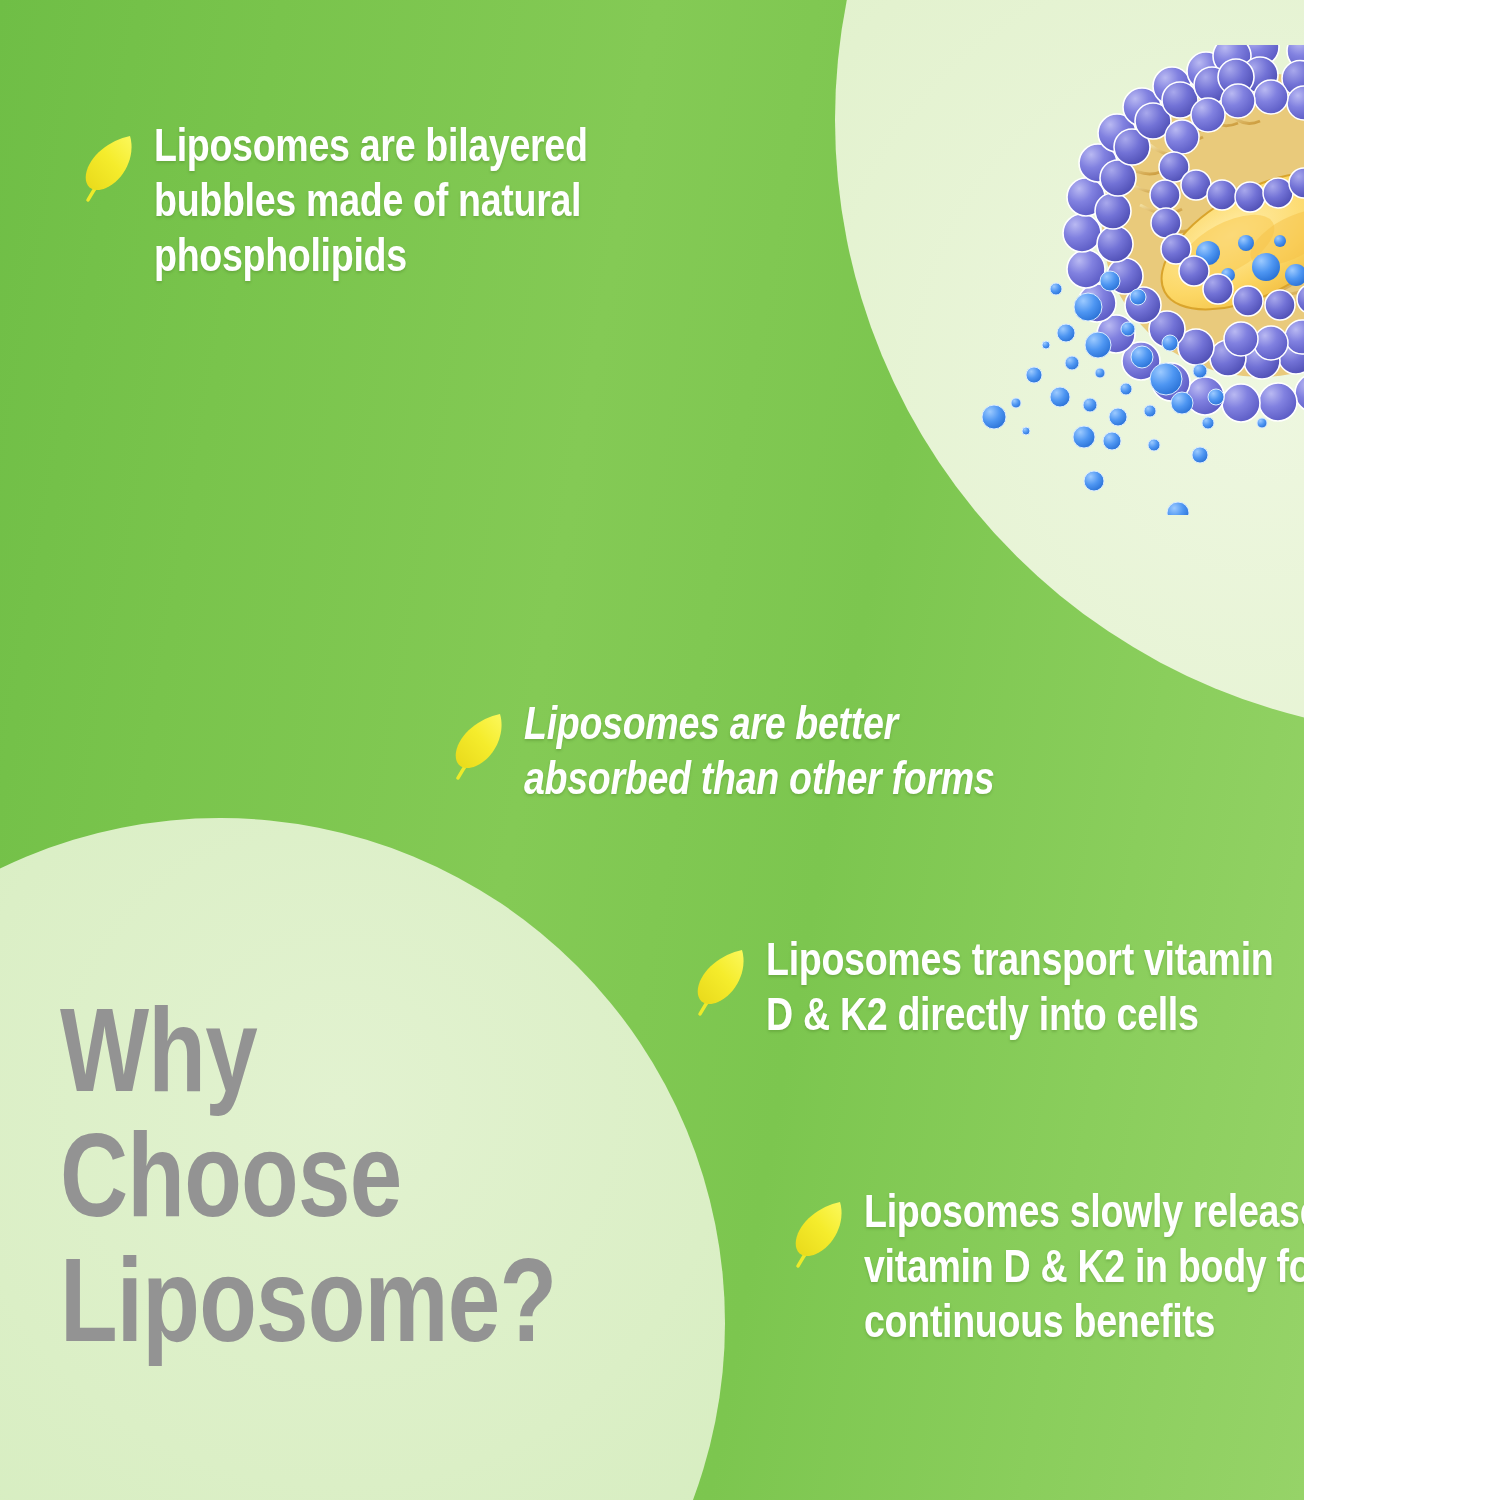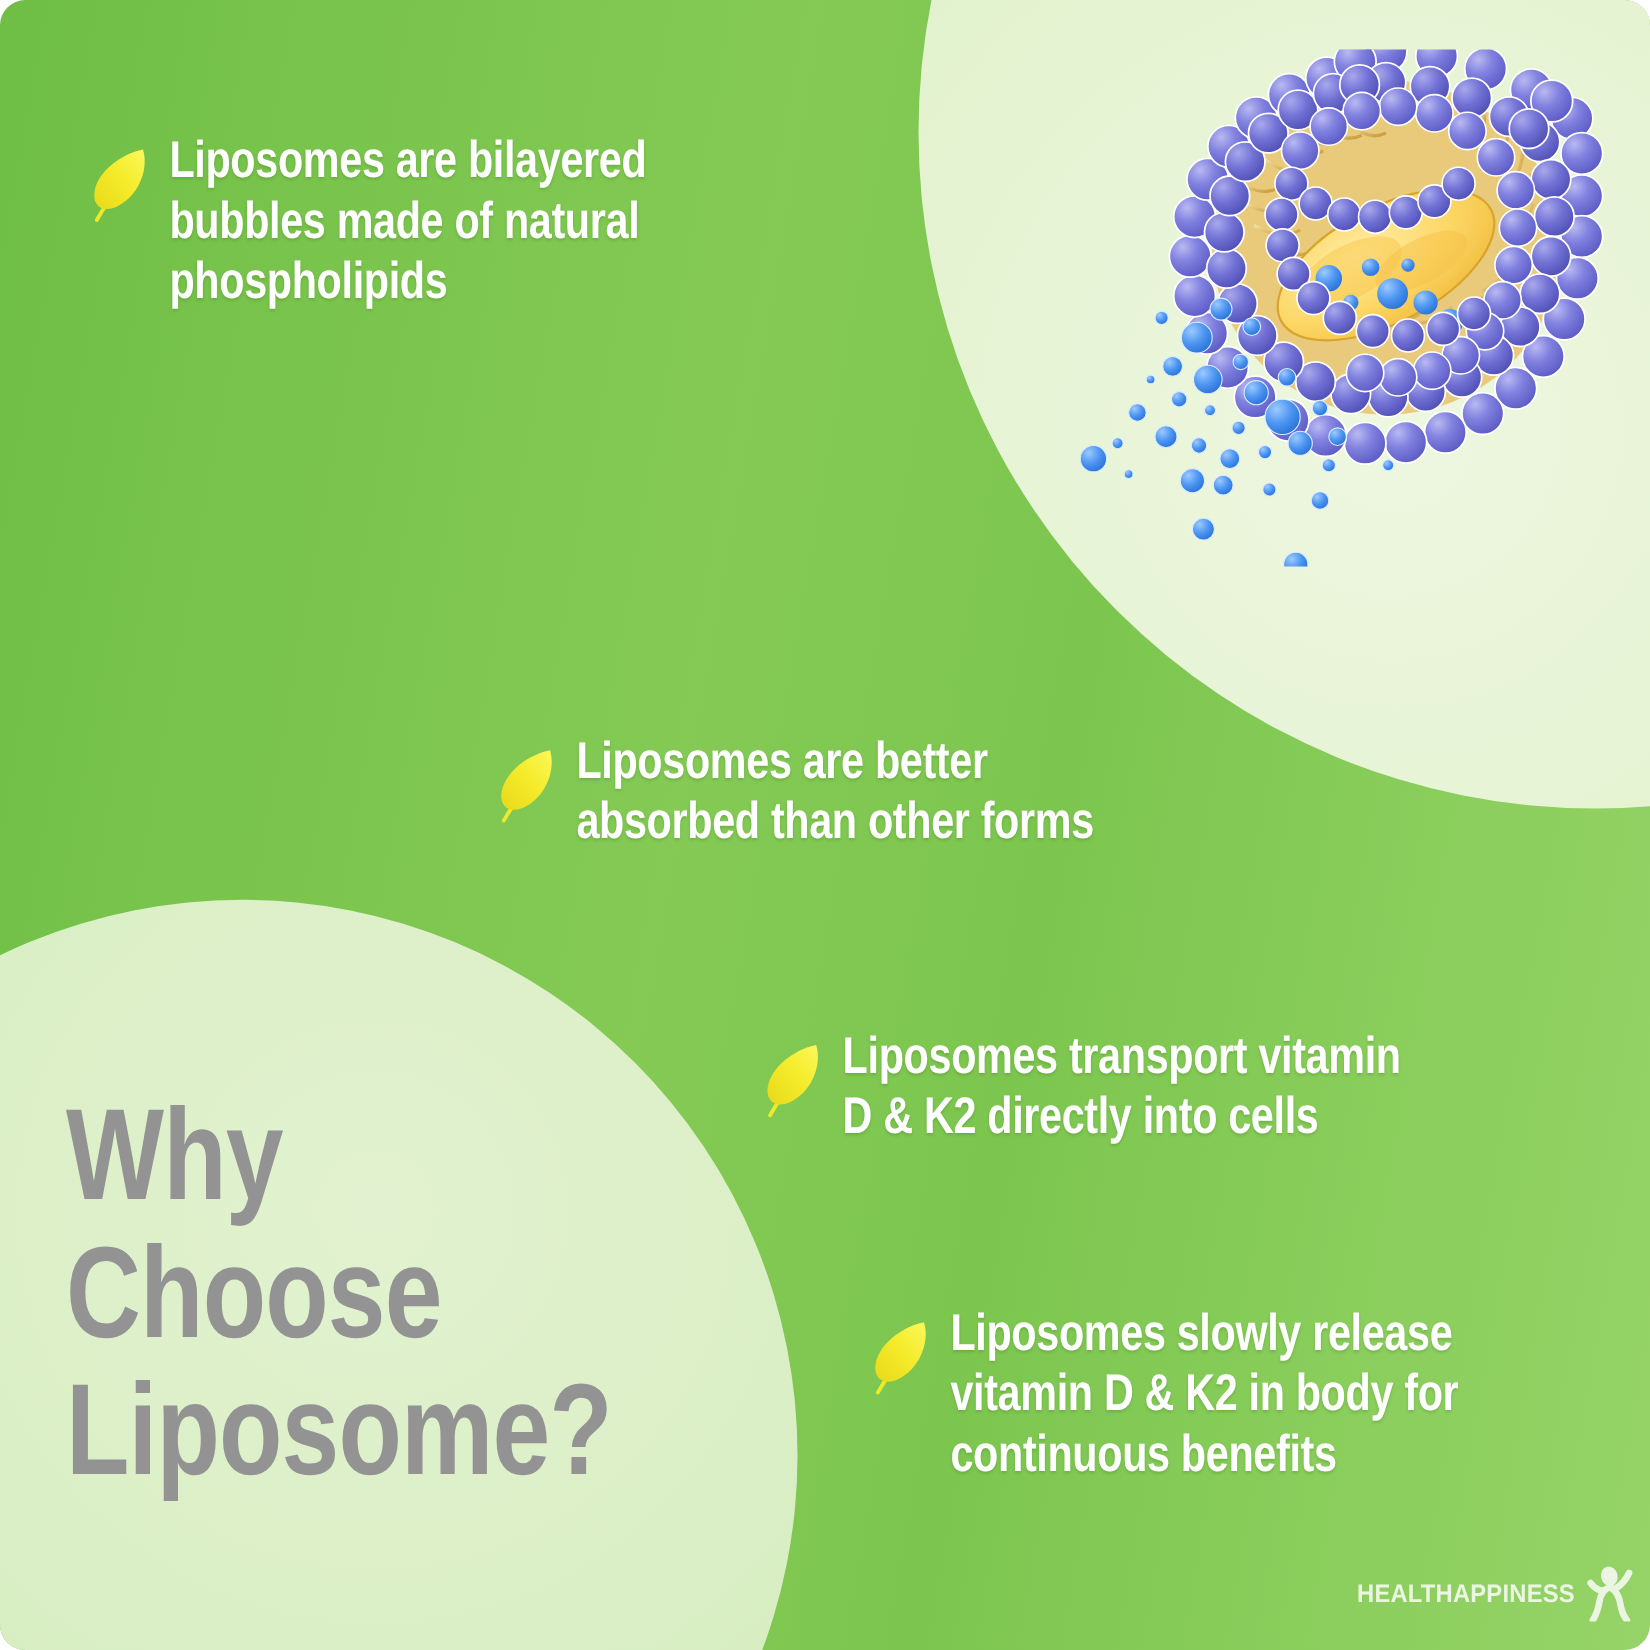--- a/index.html
+++ b/index.html
@@ -1,24 +1,23 @@
 <!DOCTYPE html>
 <html><head>
 <meta charset="utf-8">
 <style>
   * { margin:0; padding:0; box-sizing:border-box; }
   html,body { width:1500px; height:1500px; overflow:hidden; background:#fff; }
 
   #stage{
     position:relative;
-    width:1500px; height:1500px;
+    width:1304px; height:1500px;
     font-family:"Liberation Sans", sans-serif;
     overflow:hidden;
     background:linear-gradient(100deg,#6fbe46 0%,#79c44c 18%,#84ca55 42%,#7cc64f 62%,#8ace5c 82%,#96d368 100%);
-    border-radius:23px;
   }
 
   
   .bg-circle-top{
     position:absolute;
     left:835px; top:-495px;
     width:1230px; height:1230px;
     border-radius:50%;
     background:radial-gradient(circle at 35% 72%, #eef7e0 0%, #e3f2cf 45%, #dcefc6 75%, #d8edc2 100%);
   }
@@ -61,21 +60,21 @@
     transform:scaleX(0.80);
     transform-origin:left top;
     white-space:pre-line;
     text-shadow:0 2px 3px rgba(60,110,30,.28);
   }
 
   #b1{ left:78px;  top:118px;  }
   #b1 .bullet-text{ width:690px; }
   #b2{ left:78px;  top:448px;  }
   #b2 .bullet-text{ width:880px; }
-  #b3{ left:448px; top:664px;  }
+  #b3{ left:448px; top:696px;font-style:italic;  }
   #b3 .bullet-text{ width:760px; }
   #b4{ left:690px; top:932px;  }
   #b4 .bullet-text{ width:820px; }
   #b5{ left:788px; top:1184px; }
   #b5 .bullet-text{ width:740px; }
 
   
   .headline{
     position:absolute;
     left:60px; top:988px;
@@ -412,26 +411,14 @@
     </span>
     <span class="bullet-text">Liposomes slowly release
 vitamin D &amp; K2 in body for
 continuous benefits</span>
   </div>
 
   <div class="headline">Why
 Choose
 Liposome?</div>
 
-  <div class="brand">
-    <span class="brand-text">HEALTHAPPINESS</span>
-    <span class="brand-mark">
-      <svg viewBox="0 0 46 52" xmlns="http://www.w3.org/2000/svg">
-        <ellipse cx="23" cy="11" rx="7.5" ry="9" fill="#eaf6e2" transform="rotate(-14 23 11)"></ellipse>
-        <path d="M23 21 C18 23 15 28 14 34 C13 41 11 46 8 51" stroke="#eaf6e2" stroke-width="6" fill="none" stroke-linecap="round"></path>
-        <path d="M24 21 C29 24 32 29 33 36 C34 43 36 47 39 51" stroke="#eaf6e2" stroke-width="6" fill="none" stroke-linecap="round"></path>
-        <path d="M18 24 C13 24 9 21 6 17" stroke="#eaf6e2" stroke-width="6" fill="none" stroke-linecap="round"></path>
-        <path d="M29 22 C34 19 38 14 41 8" stroke="#eaf6e2" stroke-width="6" fill="none" stroke-linecap="round"></path>
-      </svg>
-    </span>
-  </div>
 
 </div>
 
 </body></html>

